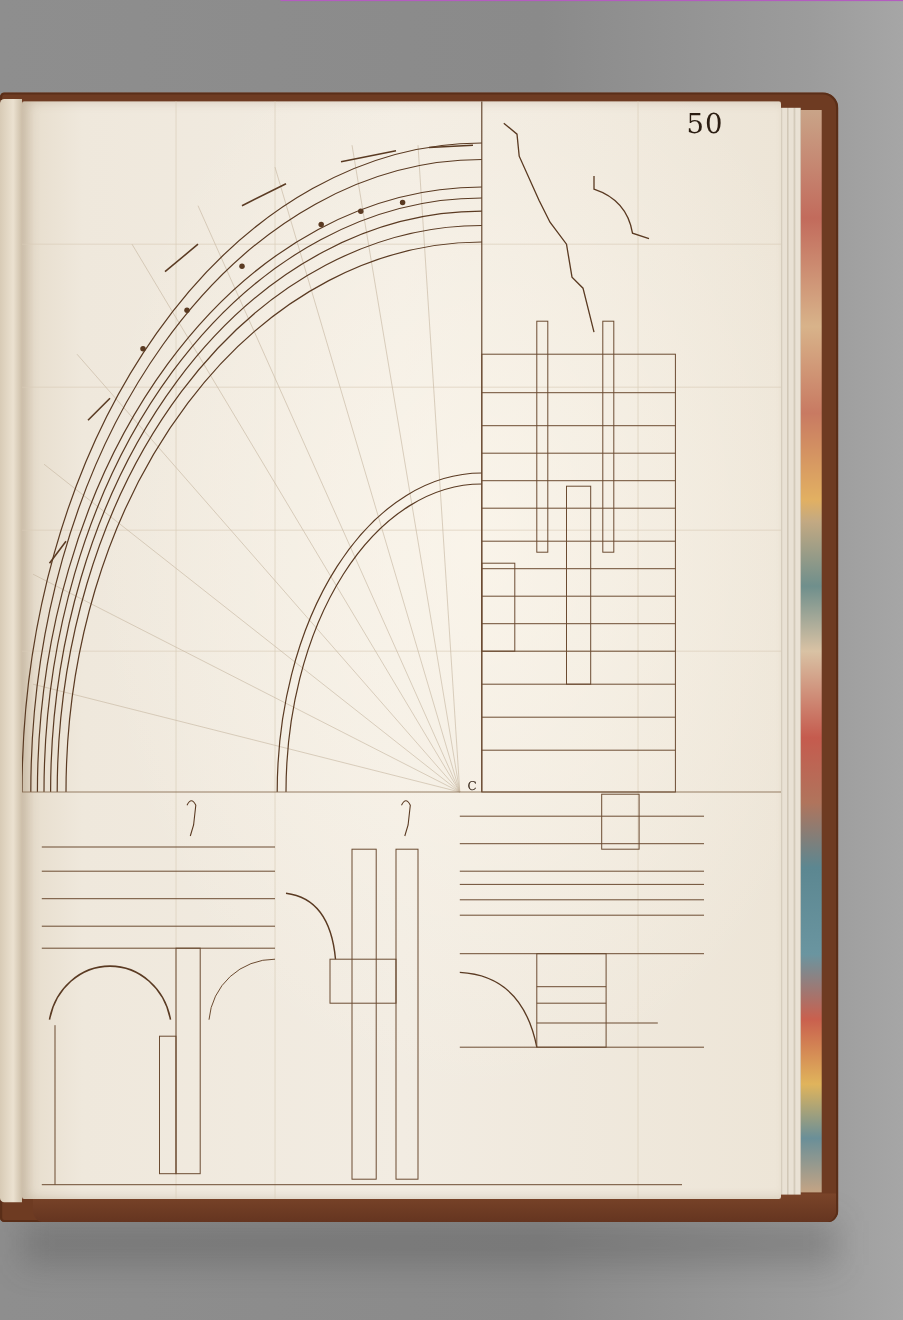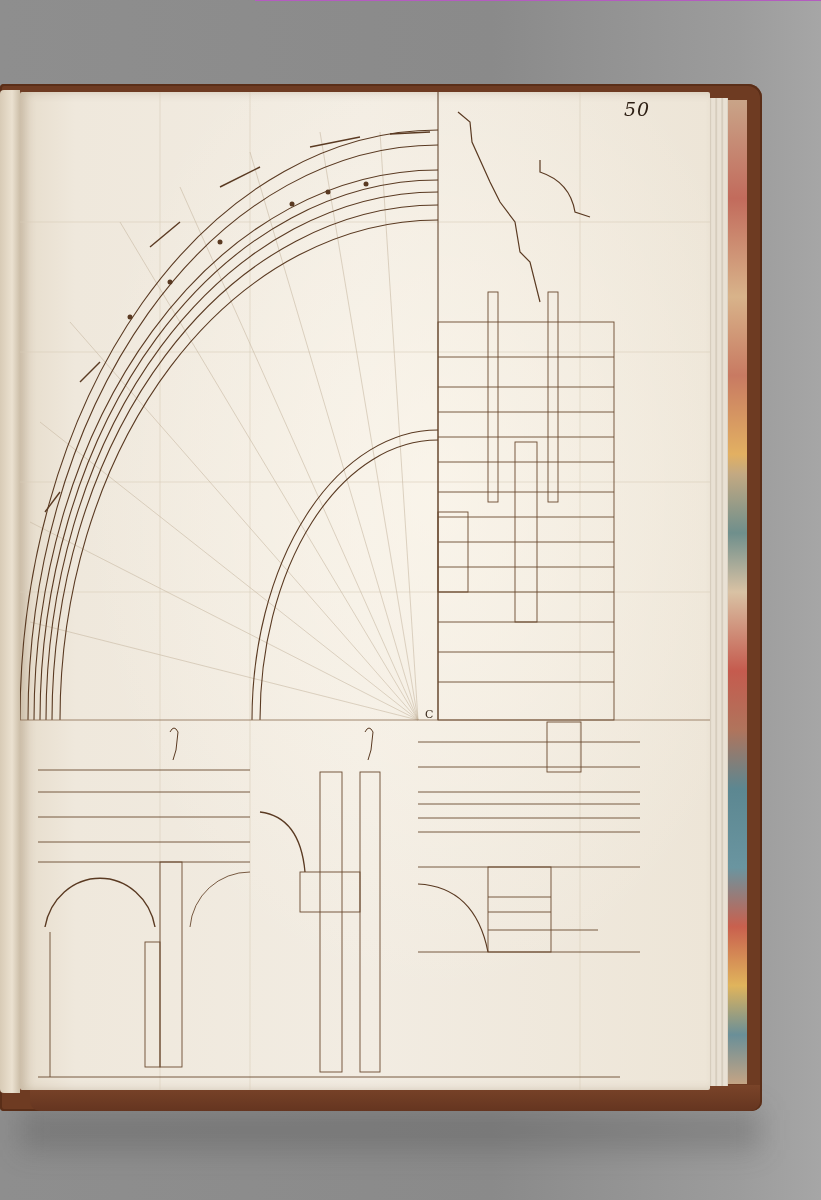--- a/index.html
+++ b/index.html
@@ -41,21 +41,21 @@
   .page {
     position:absolute; left:20px; top:92px; width:690px; height:998px;
     background:
       radial-gradient(ellipse at 60% 40%, rgba(255,250,240,0.6) 0%, rgba(255,250,240,0) 60%),
       linear-gradient(90deg,#e6dccb 0%,#efe8dc 8%,#f2ece2 50%,#ede5d7 100%);
     border-radius:2px;
     box-shadow: inset 6px 0 10px rgba(120,90,60,0.25);
   }
   .page svg { position:absolute; left:0; top:0; }
   .page-number {
-    position:absolute; left:604px; top:6px; font-size:19px; font-style:italic;
+    position:absolute; left:604px; top:6px; font-size:25px; 
     color:#2b1d12; letter-spacing:1px;
   }
   .letter-c {
     position:absolute; left:405px; top:616px; font-size:11px; color:#3a2a1c;
   }
 </style>
 </head>
 <body>
 
 <div class="top-accent"></div>

